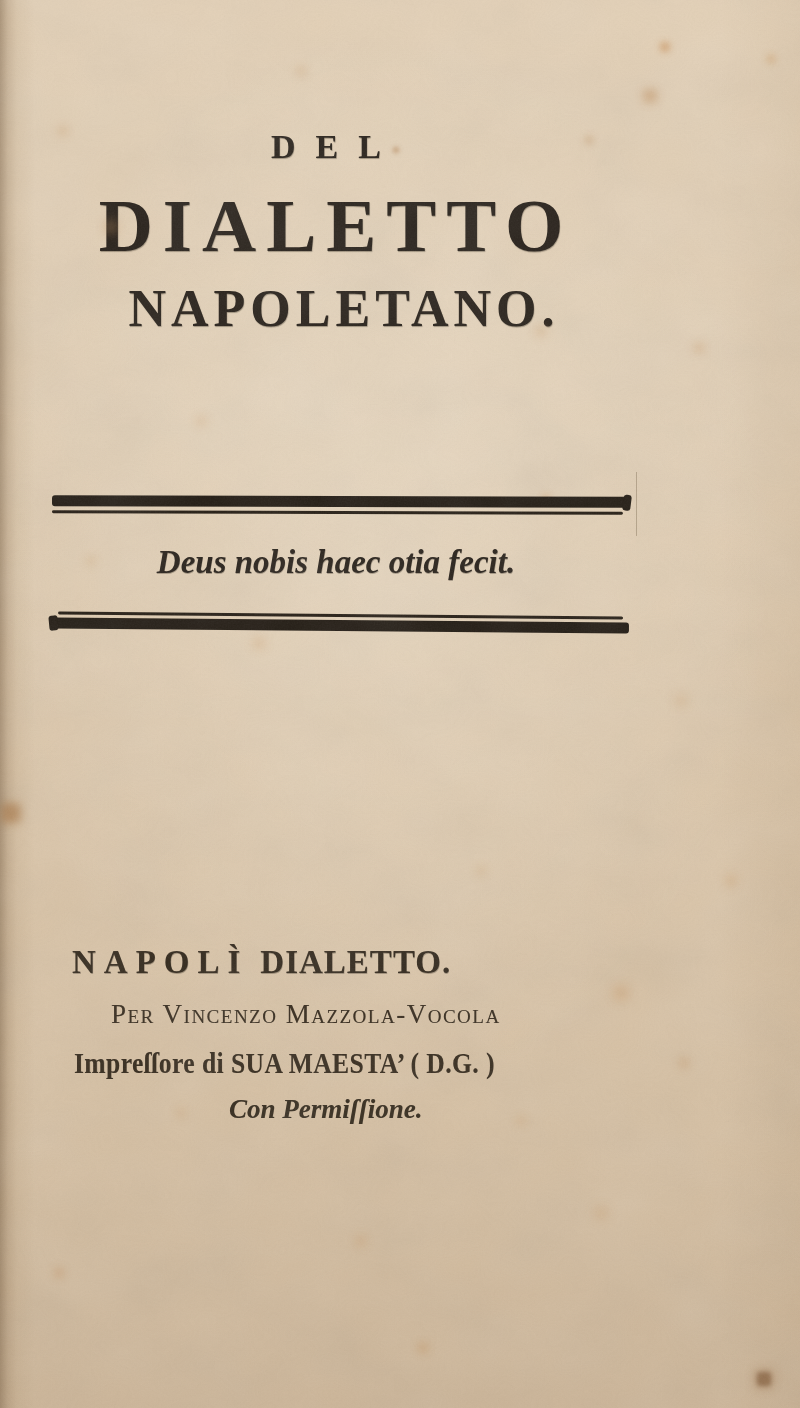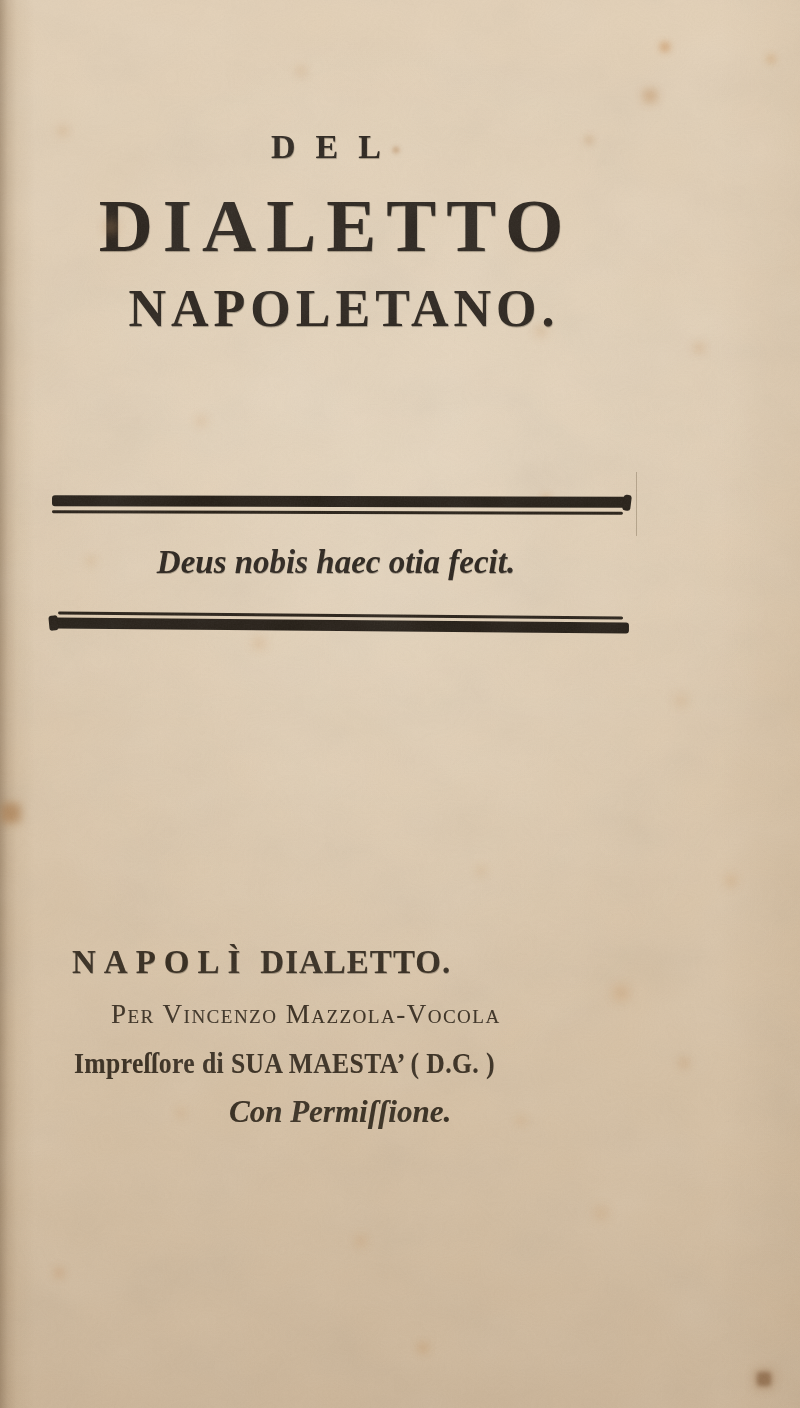--- a/index.html
+++ b/index.html
@@ -72,21 +72,21 @@
   .rule-bottom .thin{margin-bottom:3px;margin-left:6px;width:98%;}
   .rule-bottom .bar::before{content:'';position:absolute;left:-3px;top:-2px;width:9px;height:15px;background:#211a12;border-radius:3px;transform:rotate(-6deg);}
   .scratch{position:absolute;left:636px;top:472px;width:1px;height:64px;background:rgba(90,70,45,.32);z-index:2;}
 
   
   .cityyear    {left:72px;top:946px;font-size:33px;font-weight:700;color:rgba(42,32,20,.93);text-shadow:.4px .5px .6px rgba(30,22,12,.3);}
   .cityyear .city{letter-spacing:8px;}
   .cityyear .year{margin-left:12px;letter-spacing:1px;}
   .printer     {left:111px;top:1001px;font-size:27px;font-weight:400;font-variant:small-caps;letter-spacing:1.5px;color:rgba(46,35,22,.92);text-shadow:.3px .4px .5px rgba(30,22,12,.3);}
   .printertitle{left:74px;top:1049px;font-size:29px;font-weight:700;letter-spacing:.5px;color:rgba(46,35,22,.92);transform:scaleX(.88);transform-origin:0 50%;text-shadow:.3px .4px .5px rgba(30,22,12,.3);}
-  .permission  {left:229px;top:1096px;font-size:31px;font-style:italic;font-weight:600;color:rgba(44,34,21,.93);text-shadow:.3px .4px .5px rgba(30,22,12,.3);}
+  .permission  {left:229px;top:1096px;font-size:27px;font-style:italic;font-weight:600;color:rgba(44,34,21,.93);text-shadow:.3px .4px .5px rgba(30,22,12,.3);}
 </style>
 </head>
 <body>
 
 <div class="page">
 
   <div class="gutter"></div>
   <div class="foxing"></div>
 
   <div class="line centered head">DEL</div>

